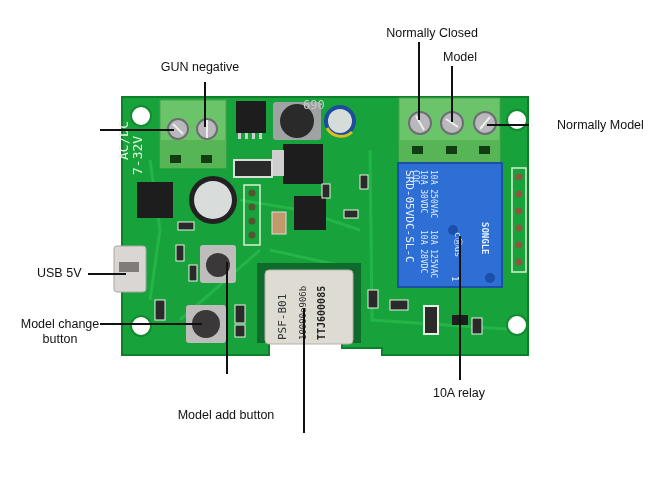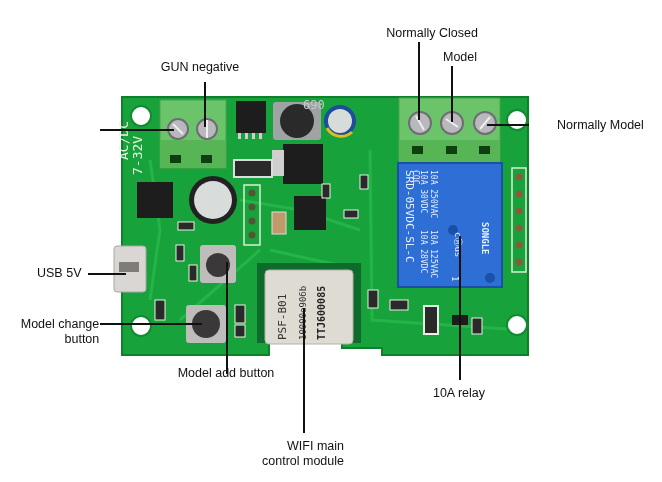--- a/index.html
+++ b/index.html
@@ -1,20 +1,20 @@
 <!DOCTYPE html>
 <html><head>
 <meta charset="utf-8">
 <style>
   html, body { margin:0; padding:0; background:#ffffff; }
   body { width:662px; height:482px; position:relative; overflow:hidden;
          font-family:"Liberation Sans", "DejaVu Sans", sans-serif; }
   .stage { position:absolute; left:0; top:0; width:662px; height:482px; }
   .lbl { position:absolute; font-size:12.5px; color:#111; line-height:15px; white-space:nowrap; }
-  .lbl.center { text-align:right; transform:translateX(-50%); }
+  .lbl.center { text-align:center; transform:translateX(-50%); }
   .line { position:absolute; background:#111; }
   .pcb { position:absolute; }
   .sub { position:absolute; }
   .txt { position:absolute; font-family:"DejaVu Sans Mono", monospace; color:#e9f7e4; white-space:nowrap; }
 </style>
 </head>
 <body>
 
 <div class="stage">
 
@@ -174,19 +174,15 @@
 
   <div class="lbl center" style="left:200px;top:60px;">GUN negative</div>
   <div class="lbl center" style="left:432px;top:26px;">Normally Closed</div>
   <div class="lbl center" style="left:460px;top:50px;">Model</div>
   <div class="lbl" style="left:557px;top:118px;">Normally Model</div>
   <div class="lbl" style="left:37px;top:266px;">USB 5V</div>
   <div class="lbl center" style="left:60px;top:317px;">
     <div>Model change</div>
     <div>button</div>
   </div>
-  <div class="lbl center" style="left:226px;top:366px;">Model add button</div>
-  <div class="lbl center" style="left:303px;top:439px;">
-    <div>WIFI main</div>
-    <div>control module</div>
-  </div>
+  <div class="lbl center" style="left:226px;top:408px;">Model add button</div>
   <div class="lbl center" style="left:459px;top:386px;">10A relay</div>
 </div>
 
 </body></html>

